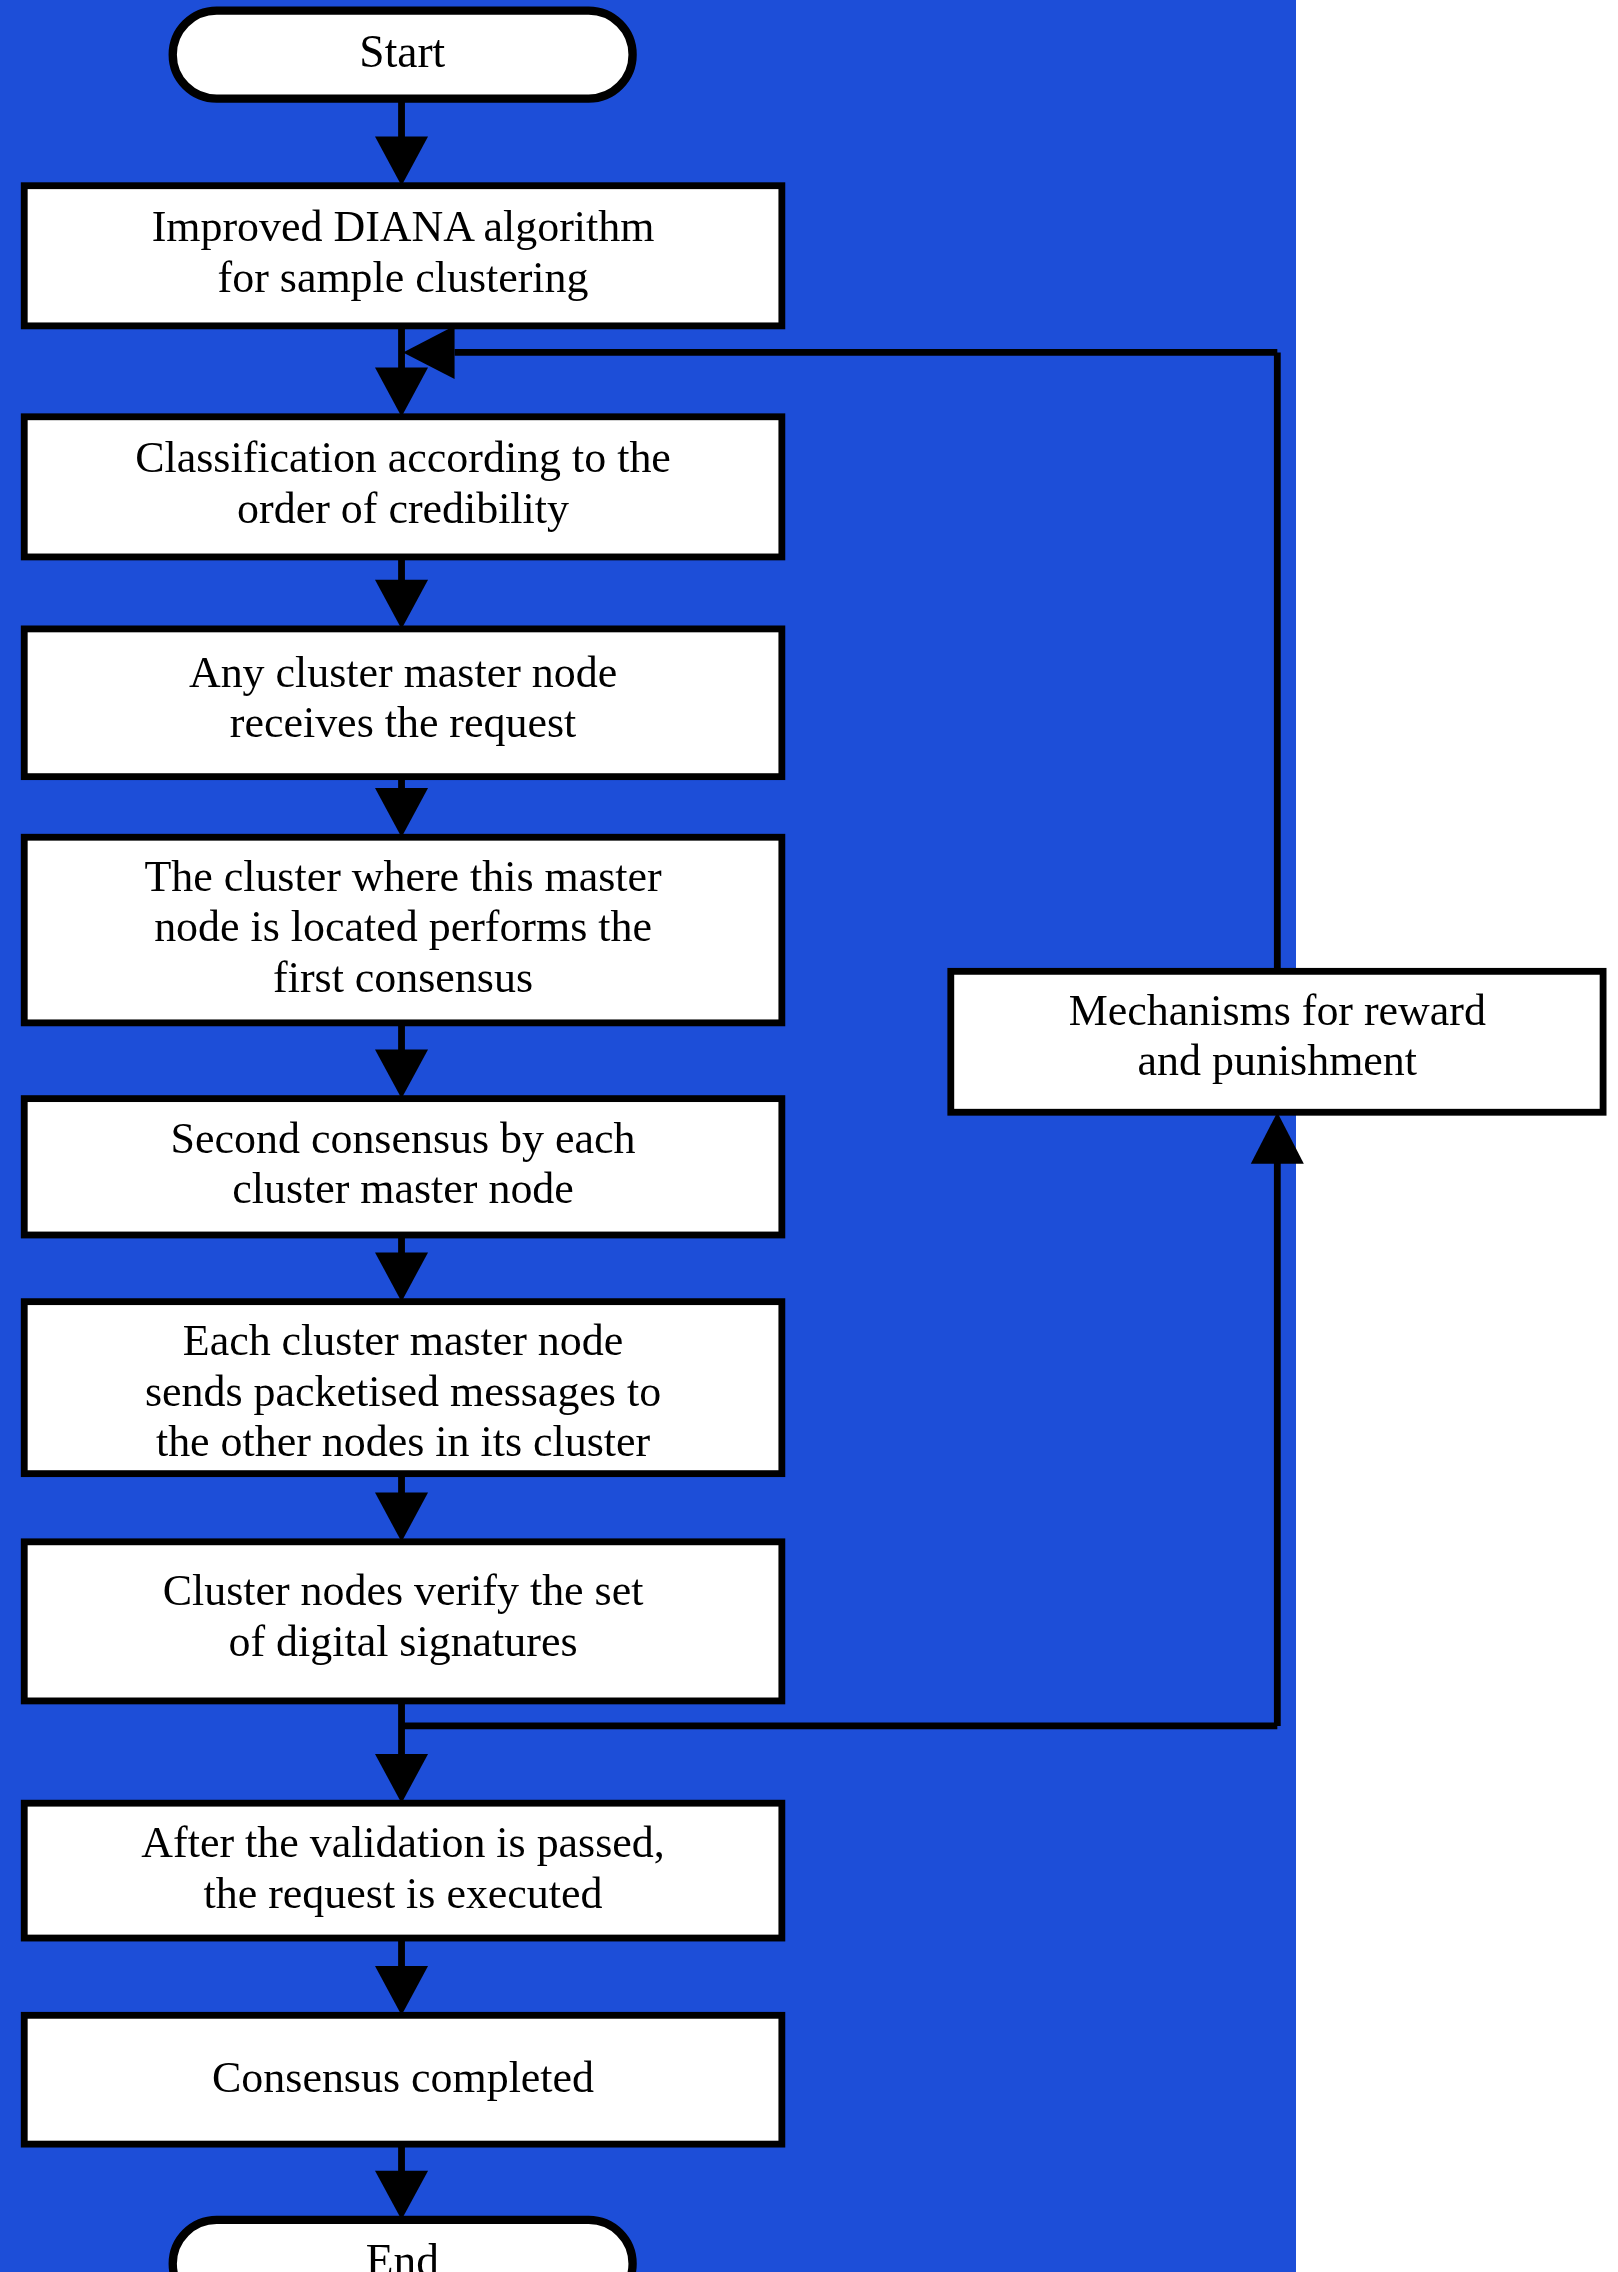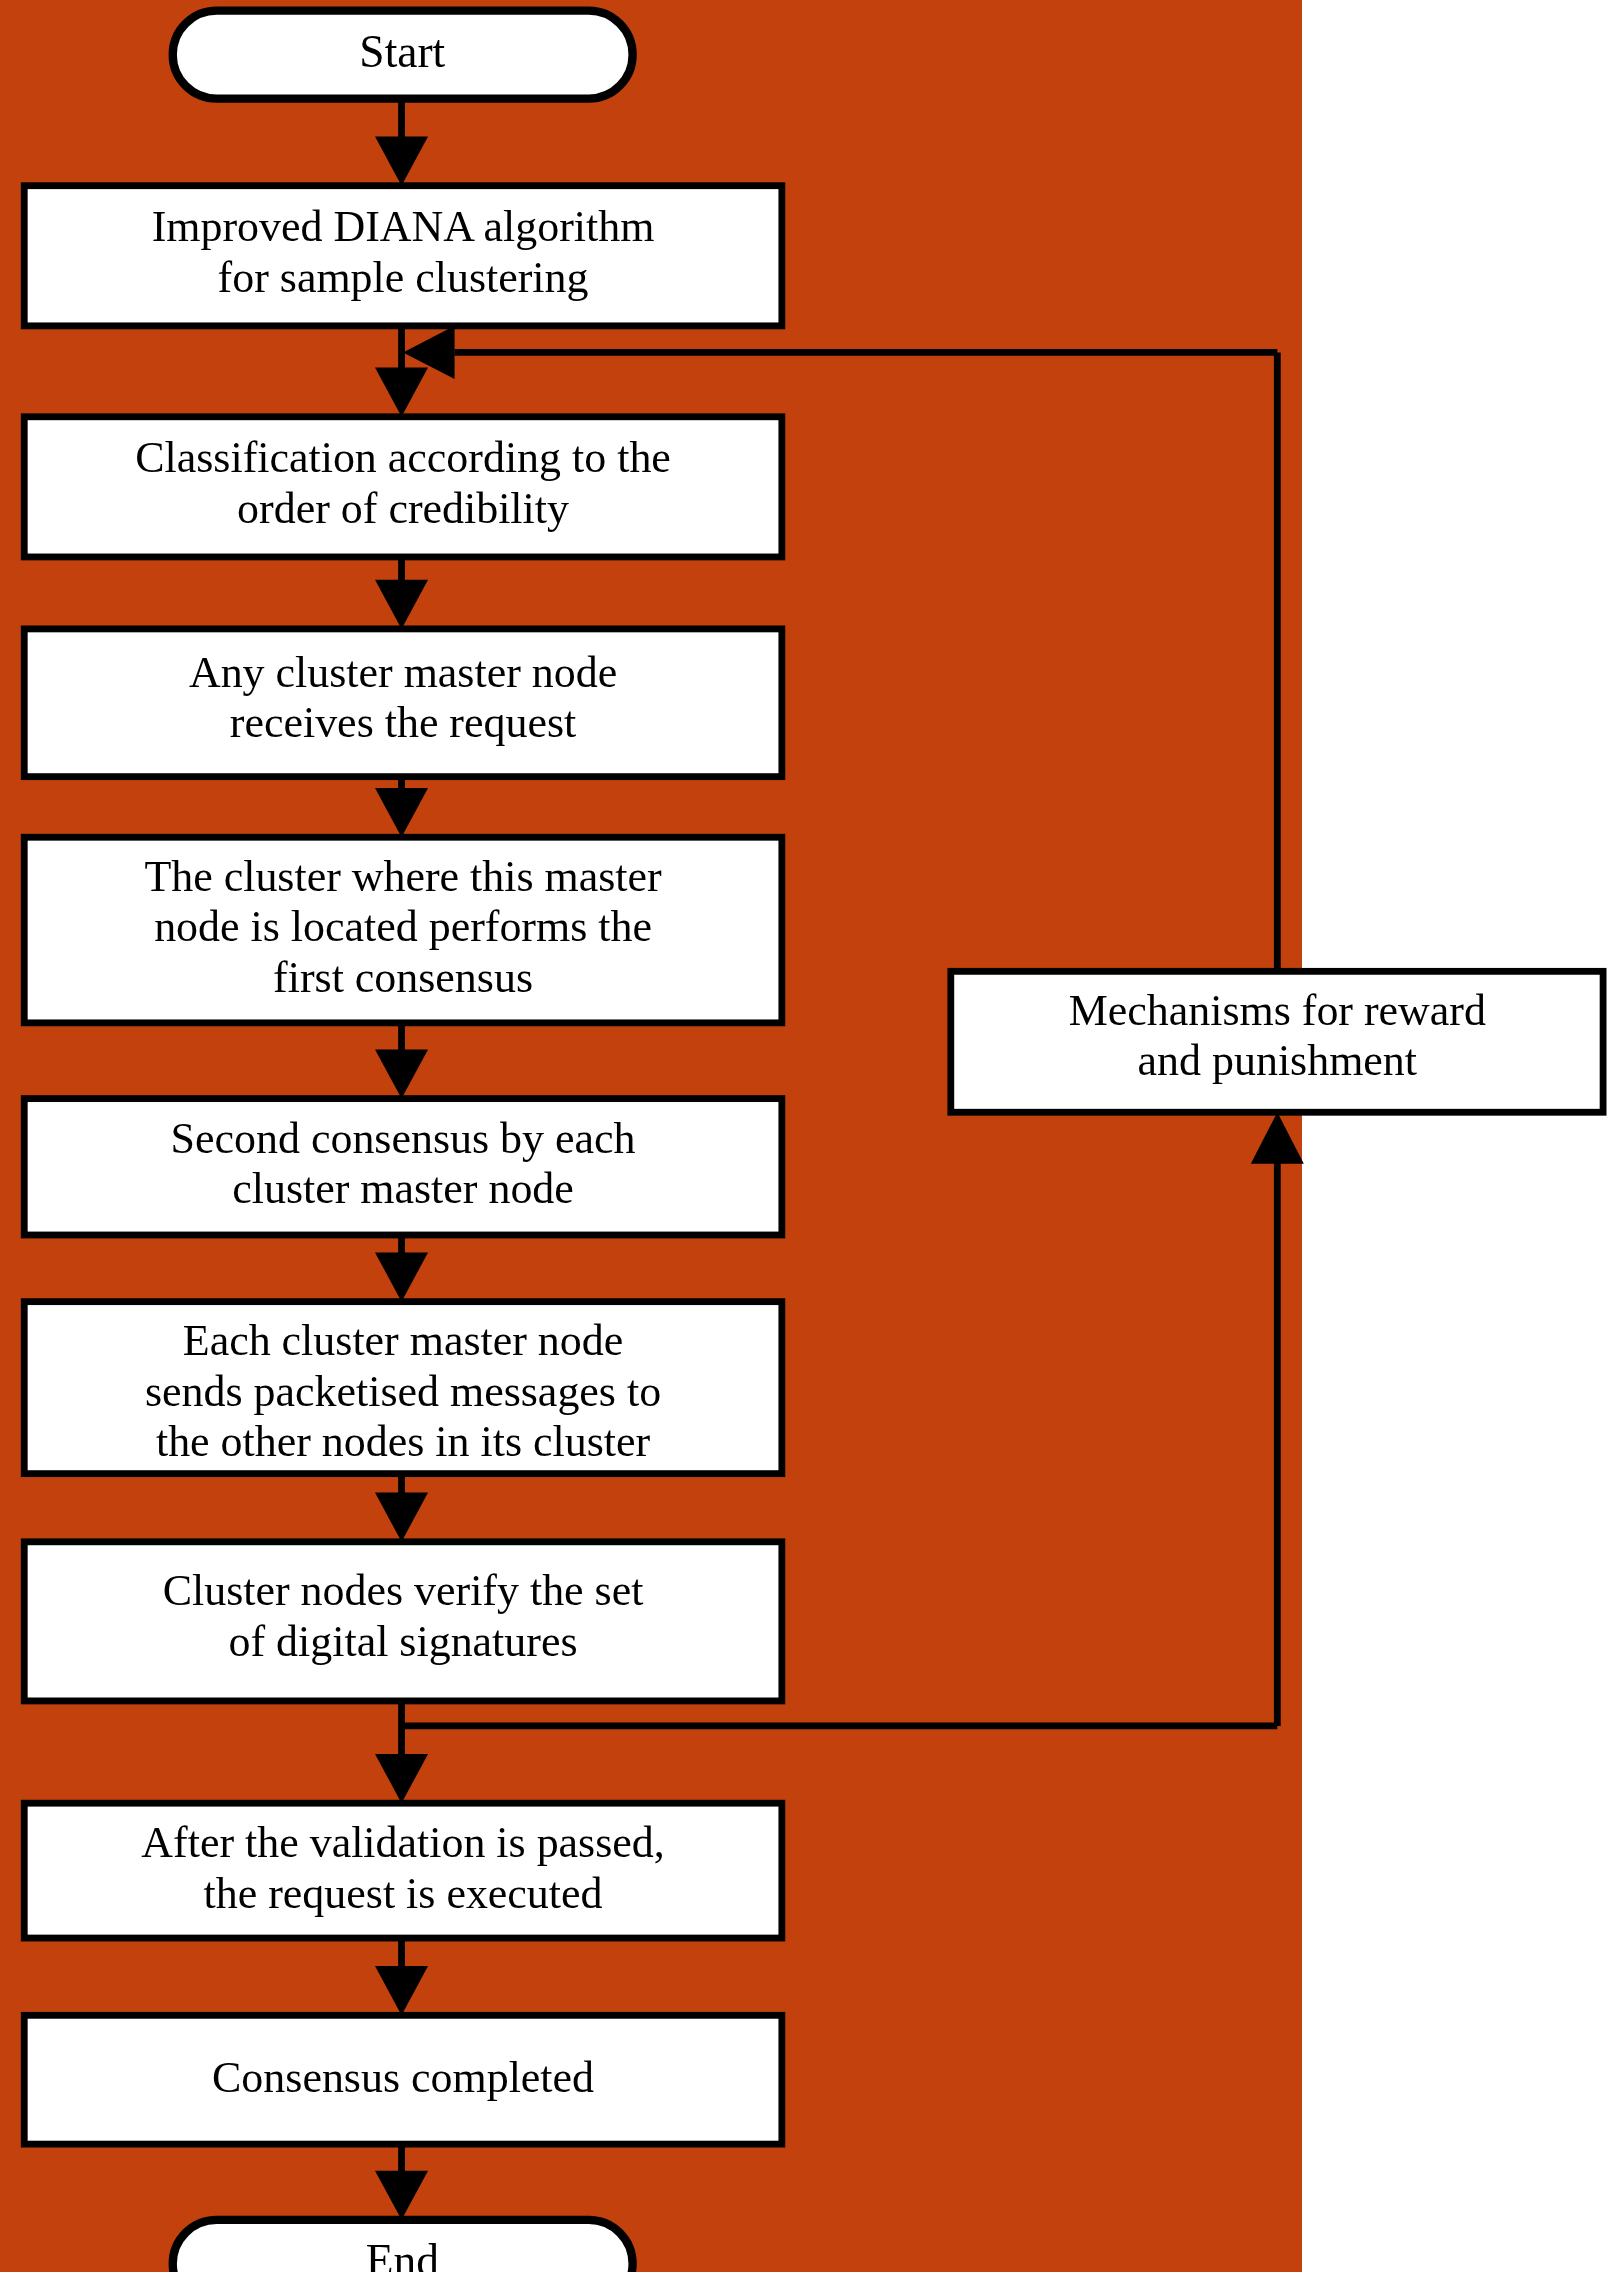--- a/index.html
+++ b/index.html
@@ -4,23 +4,22 @@
 <style>
   html, body {
     margin: 0;
     padding: 0;
     background: #ffffff;
   }
   #flowchart-root {
     position: relative;
     width: 1296px;
     height: 2273px;
-    background: #c2410c;
+    background: #1d4ed8;
     font-family: "Liberation Serif", "DejaVu Serif", serif;
-    padding-left: 6px;
   }
   svg.chart-svg {
     position: absolute;
     top: 0;
     left: 0;
     width: 1619px;
     height: 2273px;
     display: block;
   }
   .node-shape {

